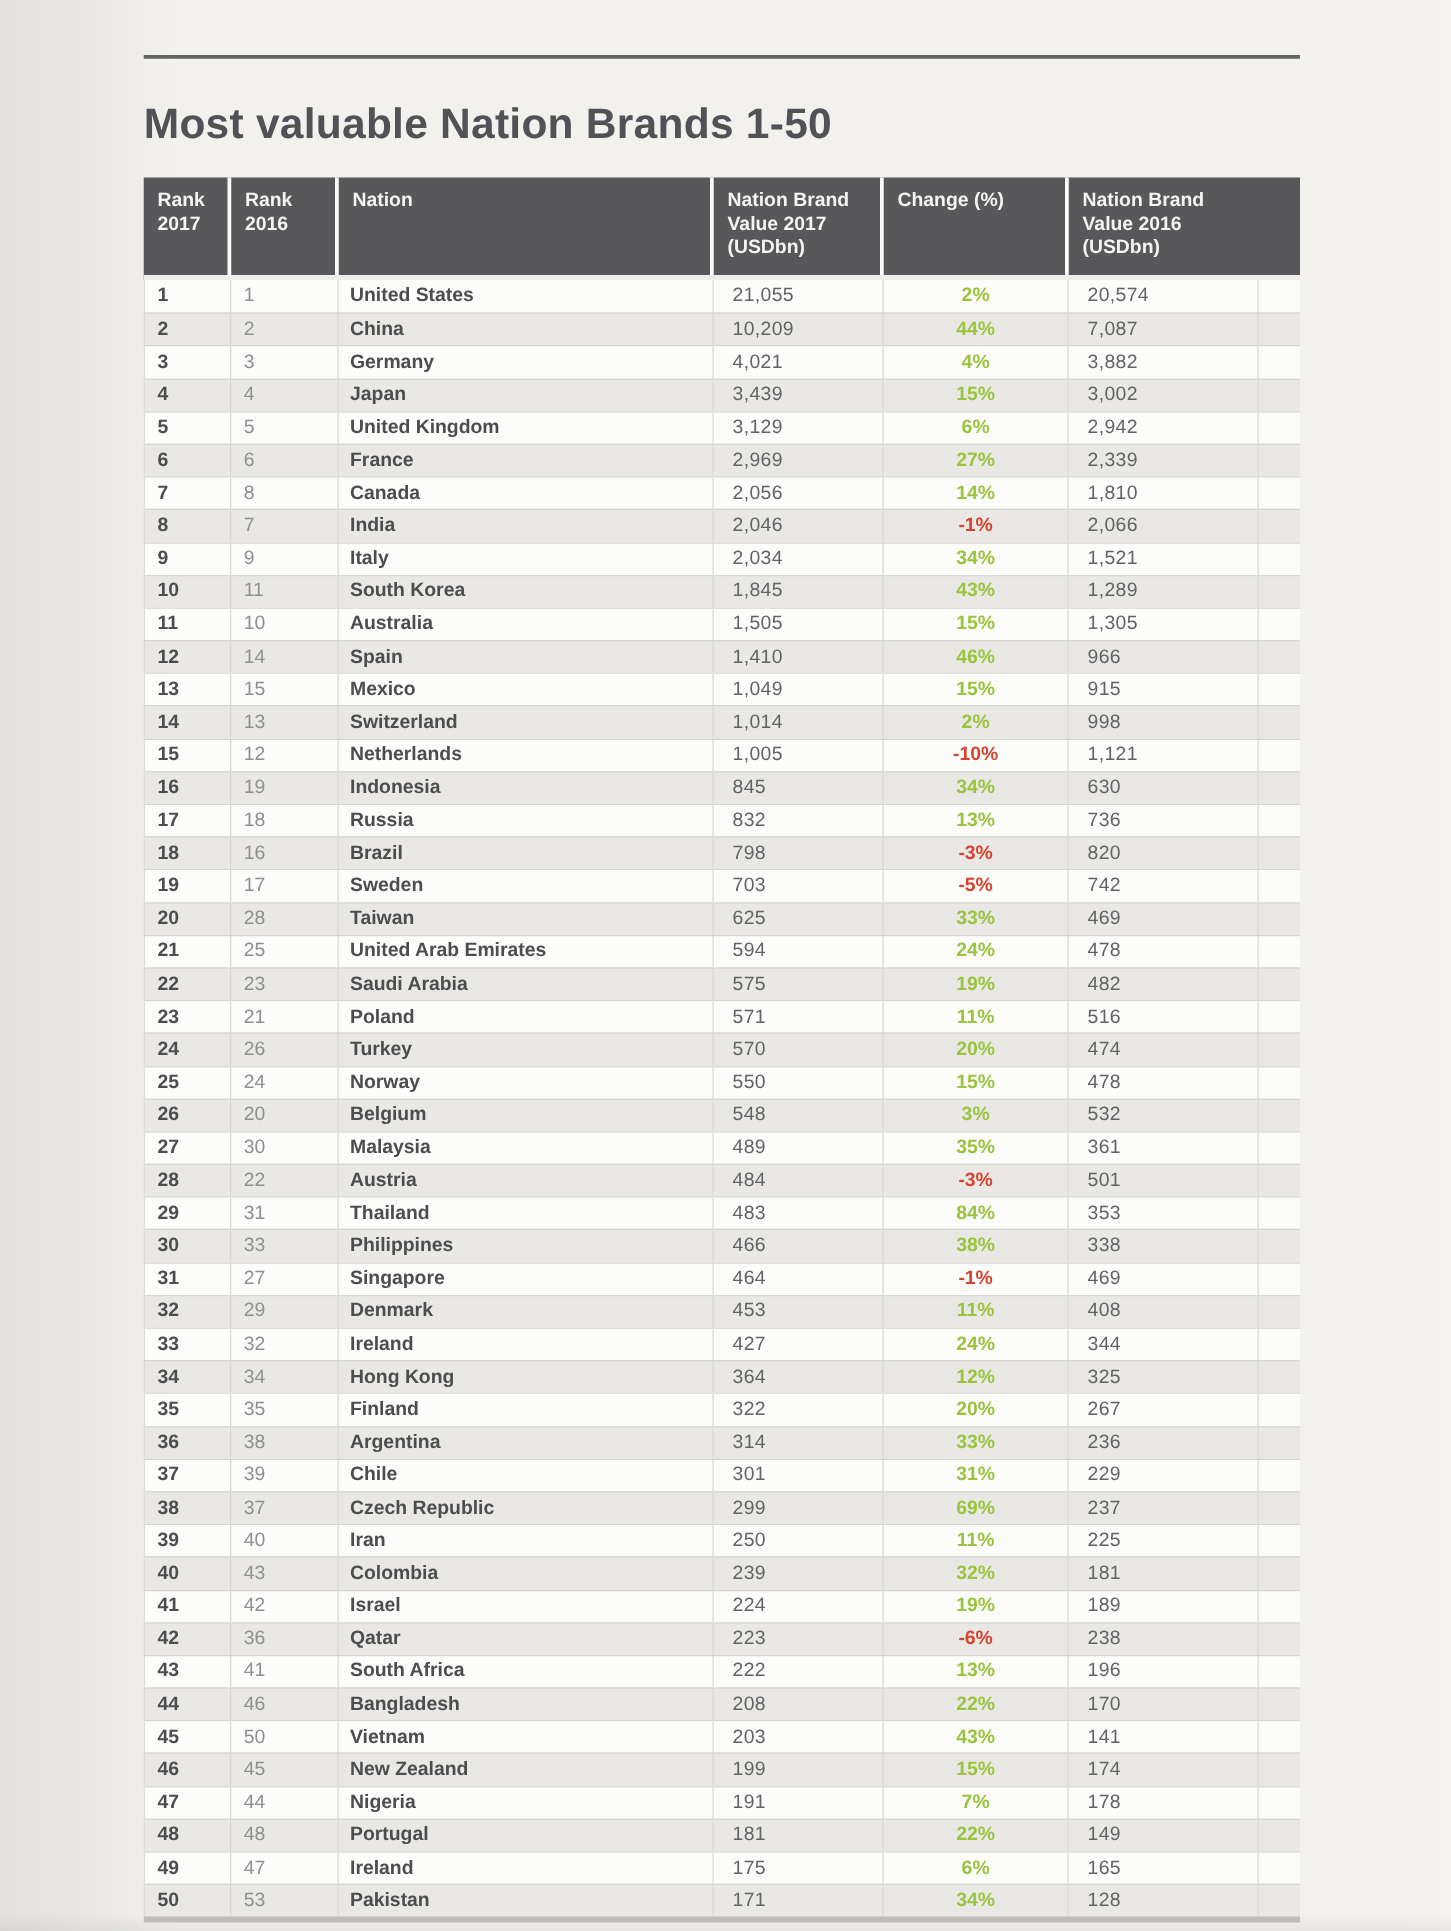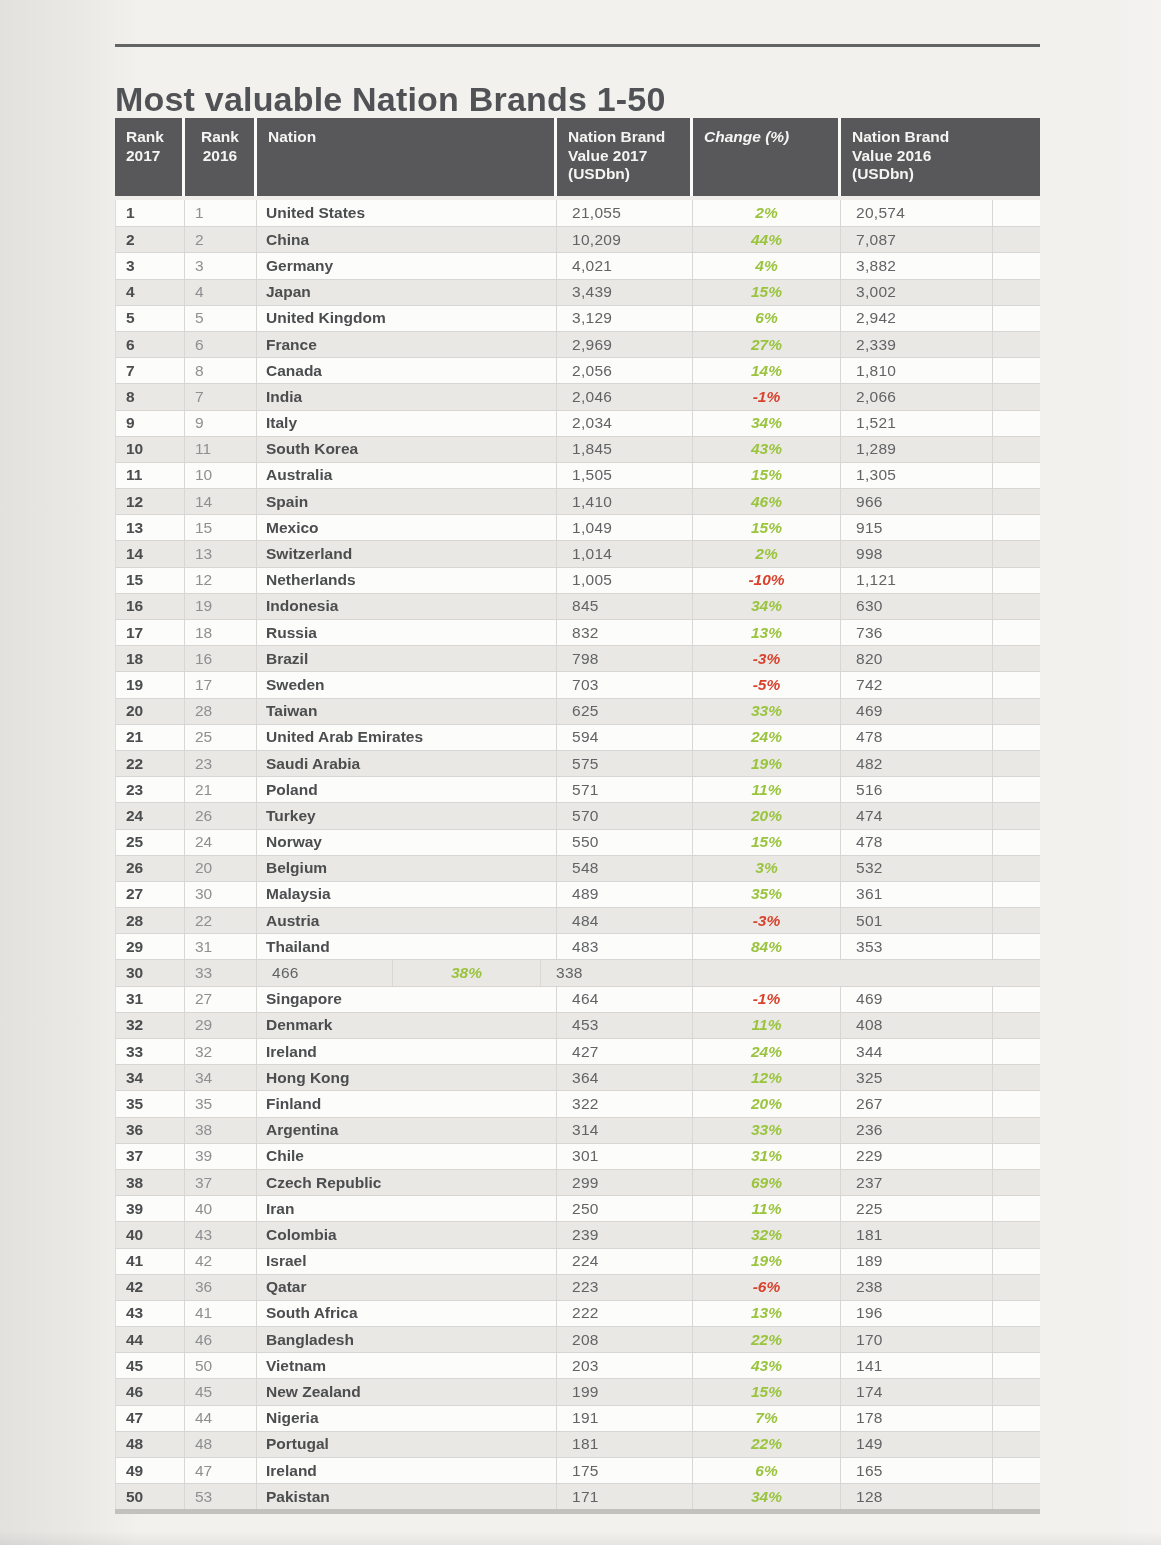--- a/index.html
+++ b/index.html
@@ -19,31 +19,32 @@
     position:absolute;left:115px;top:57px;width:925px;
     font-size:34px;font-weight:bold;color:#515256;letter-spacing:0.2px;
   }
   .nb-table{
     position:absolute;left:115px;top:118px;width:925px;
   }
   .nb-header{
     display:flex;background:#58585a;color:#f4f4f2;
     font-weight:bold;font-size:15.5px;line-height:1.2;
     border-bottom:4px solid #eeedea;
+    margin-top:24px;
   }
   .nb-header .hcell{
     box-sizing:border-box;padding:10px 10px 12px 11px;
     border-right:3px solid #fbfbfa;height:78px;
   }
   .nb-header .hcell:last-child{border-right:none;}
   .c-r17{width:70px;}
-  .c-r16{width:72px;text-align:center;}
+  .c-r16{width:86px;}
   .c-nation{width:300px;}
   .c-v17{width:136px;}
-  .c-chg{width:148px;font-style:italic;}
+  .c-chg{width:148px;}
   .c-v16{width:152px;}
   .nb-body{
     border-bottom:5px solid #c2c1be;
   }
   .nb-row{
     display:flex;height:26.2px;box-sizing:border-box;
     border-top:1px solid #d7d6d3;
     background:#fcfcfb;
     font-size:15.5px;
   }
@@ -365,20 +366,21 @@
         <div class="cell c-nation">Thailand</div>
         <div class="cell c-v17">483</div>
         <div class="cell c-chg">
           <span class="chg-pos">84%</span>
         </div>
         <div class="cell c-v16">353</div>
       </div>
       <div class="nb-row alt">
         <div class="cell c-r17">30</div>
         <div class="cell c-r16">33</div>
+        <div class="cell c-nation">Philippines</div>
         <div class="cell c-v17">466</div>
         <div class="cell c-chg">
           <span class="chg-pos">38%</span>
         </div>
         <div class="cell c-v16">338</div>
       </div>
       <div class="nb-row">
         <div class="cell c-r17">31</div>
         <div class="cell c-r16">27</div>
         <div class="cell c-nation">Singapore</div>

